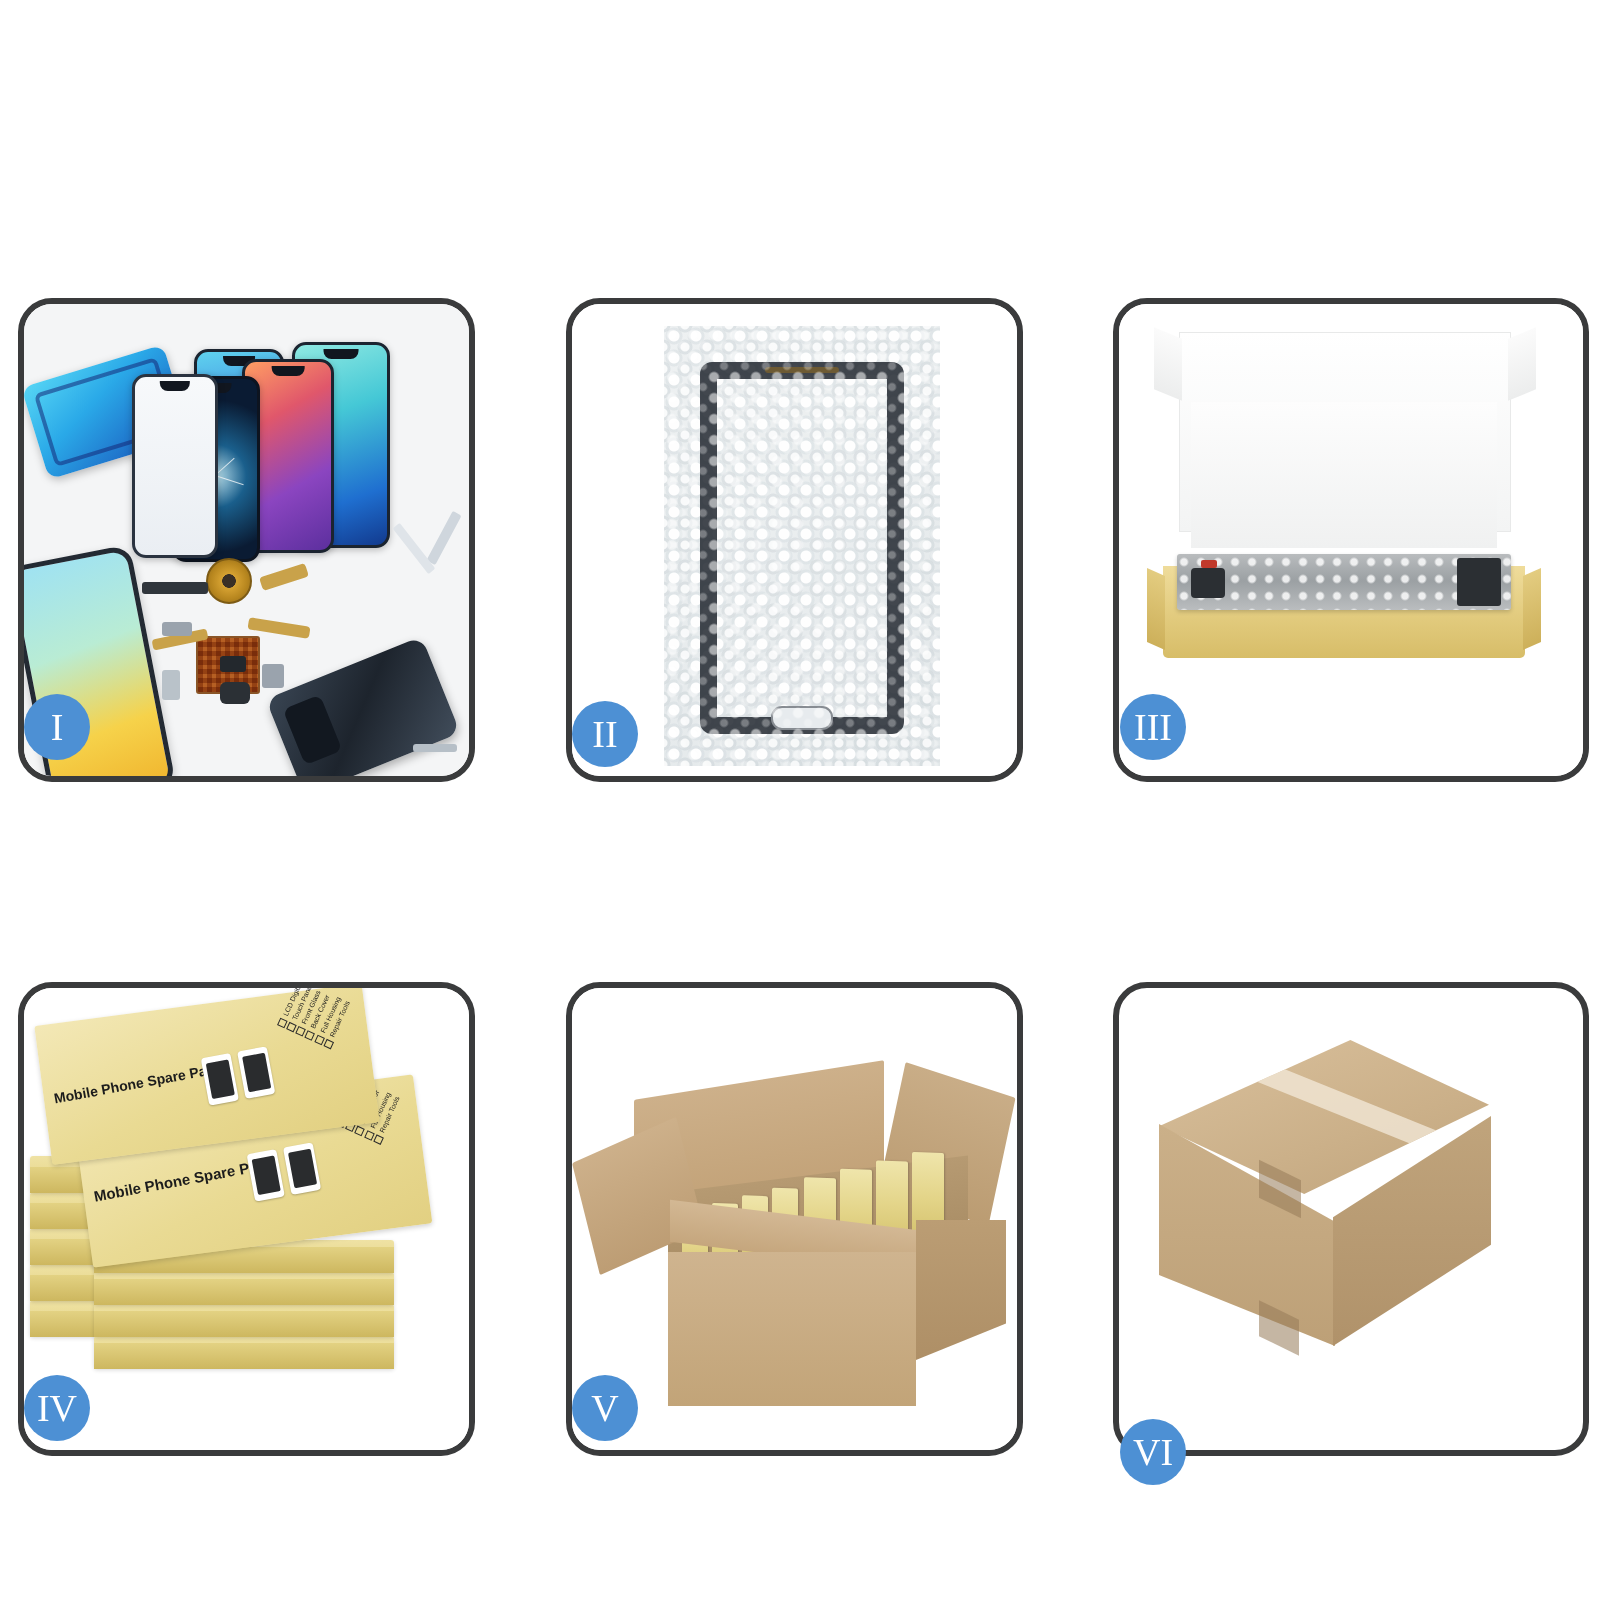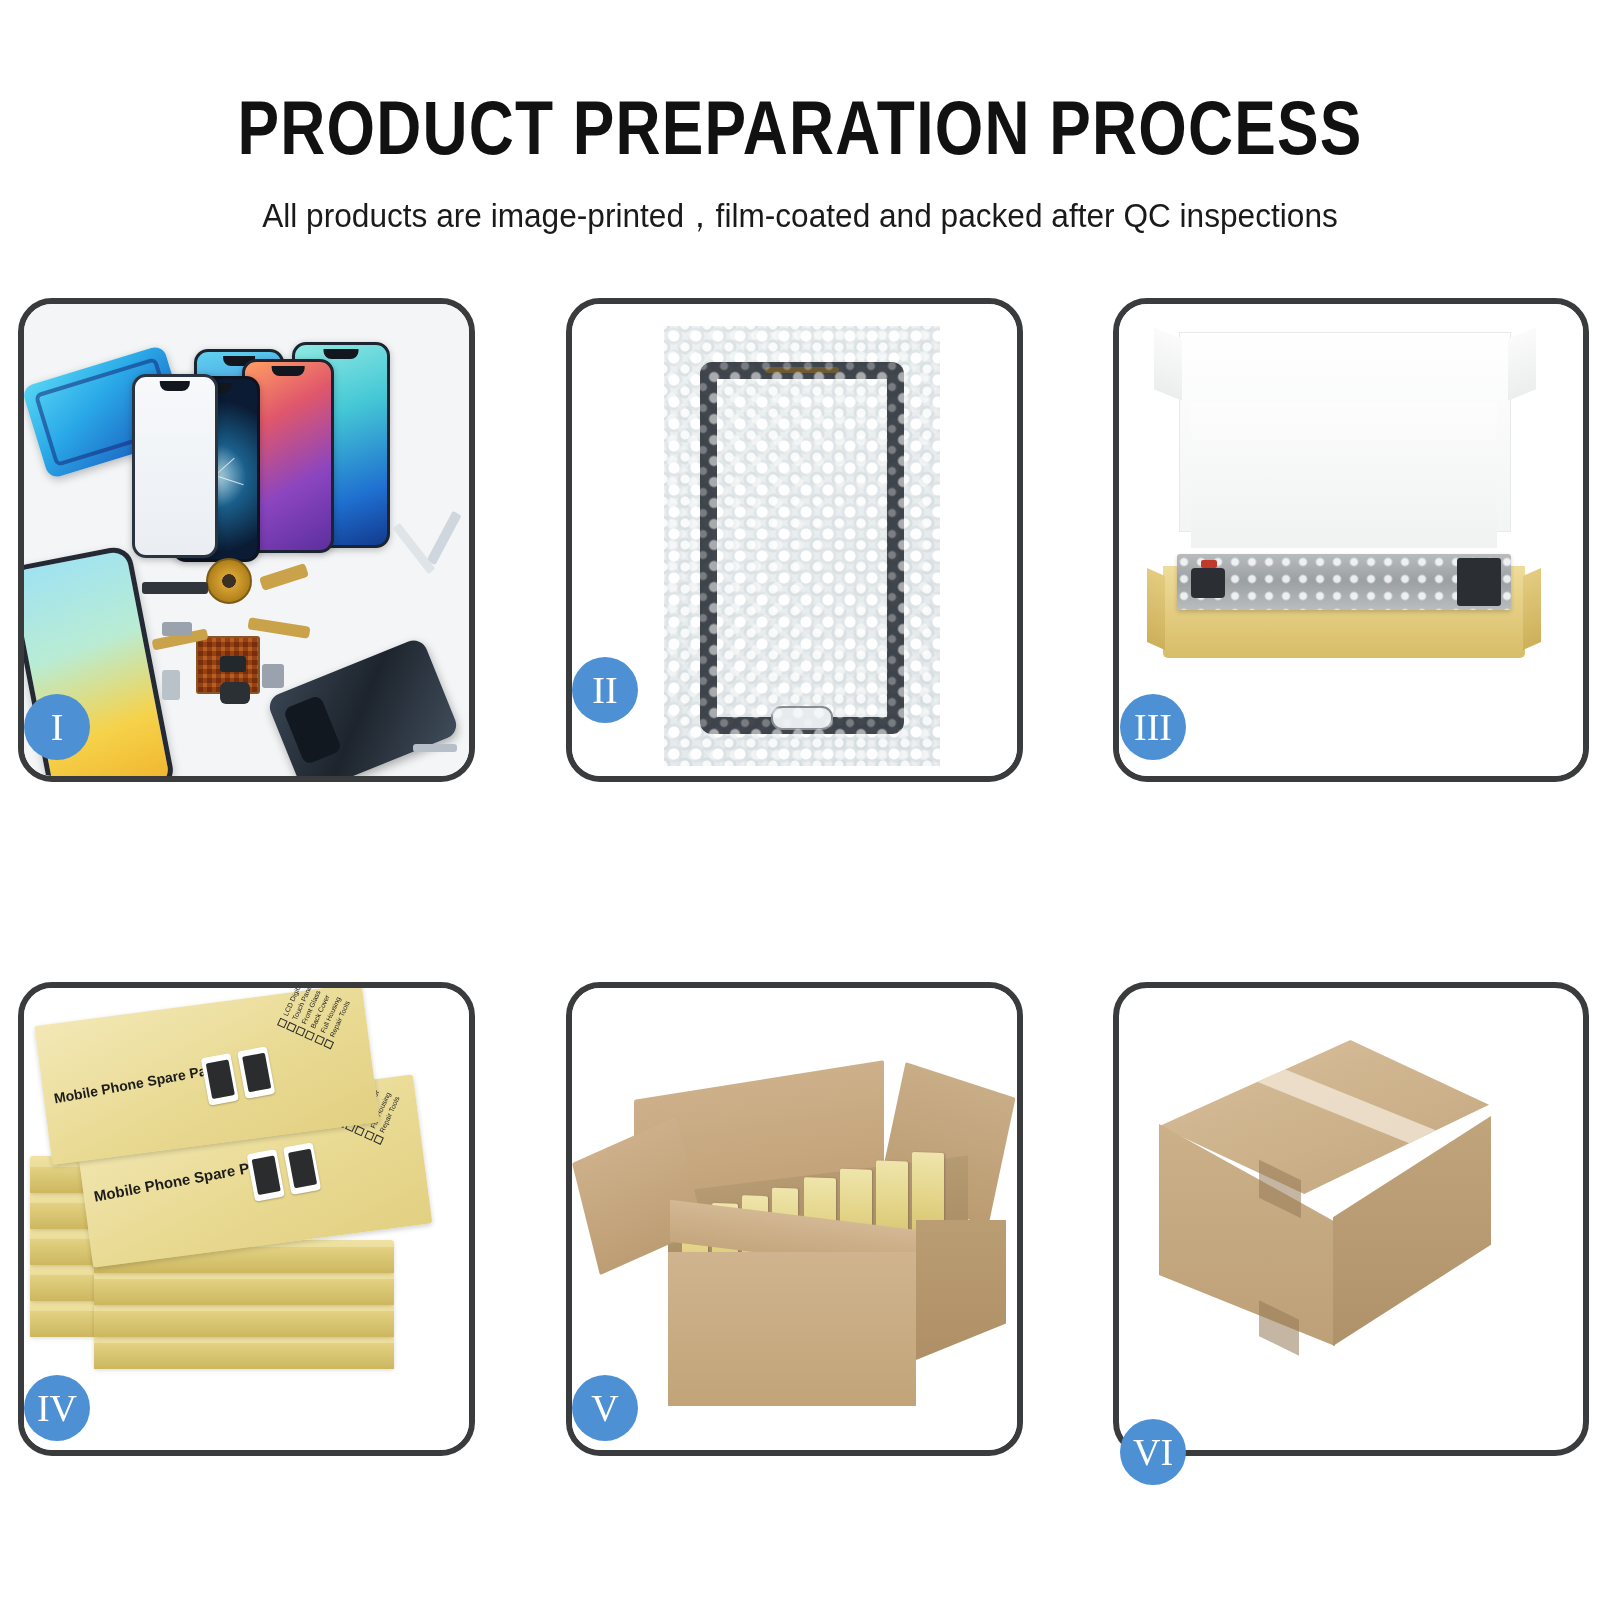--- a/index.html
+++ b/index.html
@@ -71,21 +71,21 @@
     background:#4d90d4;
     color:#ffffff;
     display:flex;align-items:center;justify-content:center;
     font-family:"Liberation Serif", serif;
     font-size:38px;
     line-height:1;
     z-index:40;
     letter-spacing:0px;
   }
   .b1{left:24px;top:694px;}
-  .b2{left:572px;top:657px;text-align:right;}
+  .b2{left:572px;top:701px;text-align:right;}
   .b3{left:1120px;top:694px;}
   .b4{left:24px;top:1375px;}
   .b5{left:572px;top:1375px;}
   .b6{left:1120px;top:1419px;}
 
   
   .scene{position:absolute;inset:0;}
   .sc-bg-soft{background:#f4f5f6;}
   .sc-bg-white{background:#ffffff;}
 
@@ -359,24 +359,20 @@
     background:linear-gradient(160deg,#ffffff 0%,#f4f6f8 100%);
     clip-path:polygon(54% 0,100% 30%,62% 74%,0 40%);
     z-index:-1;
   }
 </style>
 </head>
 <body>
 
 <div class="page">
 
-  <div class="header">
-    <div class="title">PRODUCT PREPARATION PROCESS</div>
-    <div class="subtitle">All products are image-printed，film-coated and packed after QC inspections</div>
-  </div>
 
   <div class="grid">
 
     <div class="panel p1">
       <div class="inner">
         <div class="scene sc-bg-soft">
           <div class="sticker"></div>
 
           <div class="phone ph-teal">
               <span class="notch"></span>

